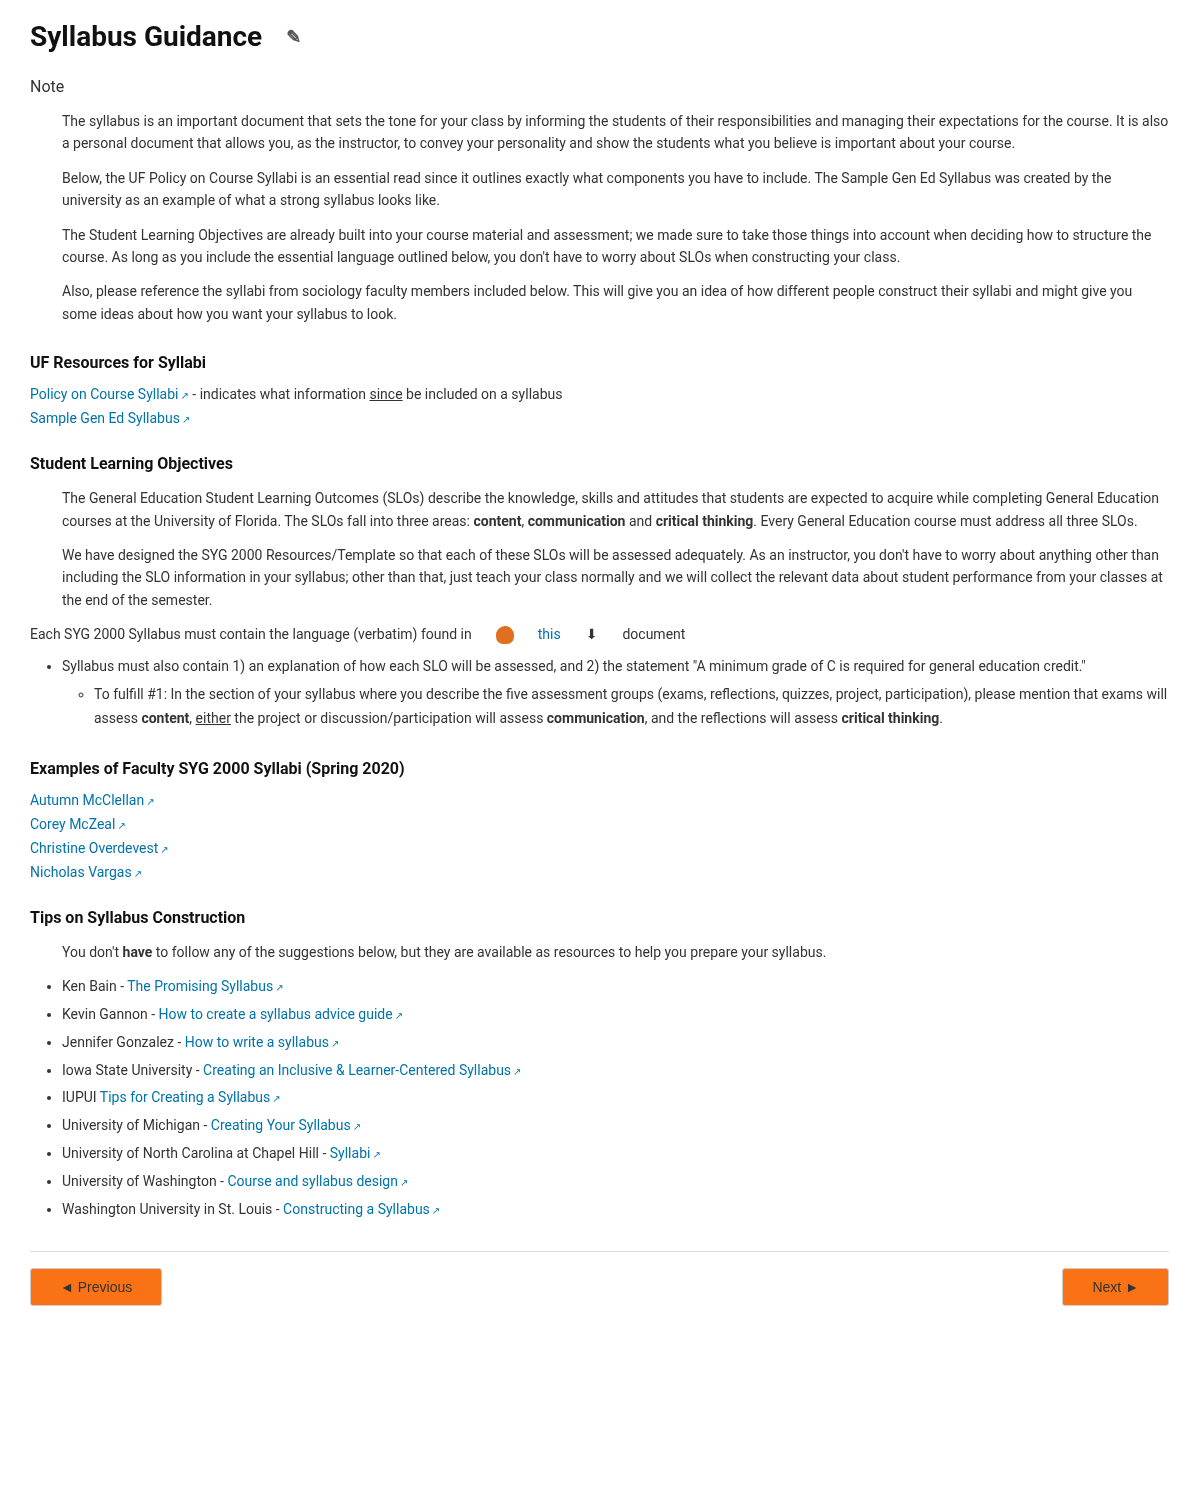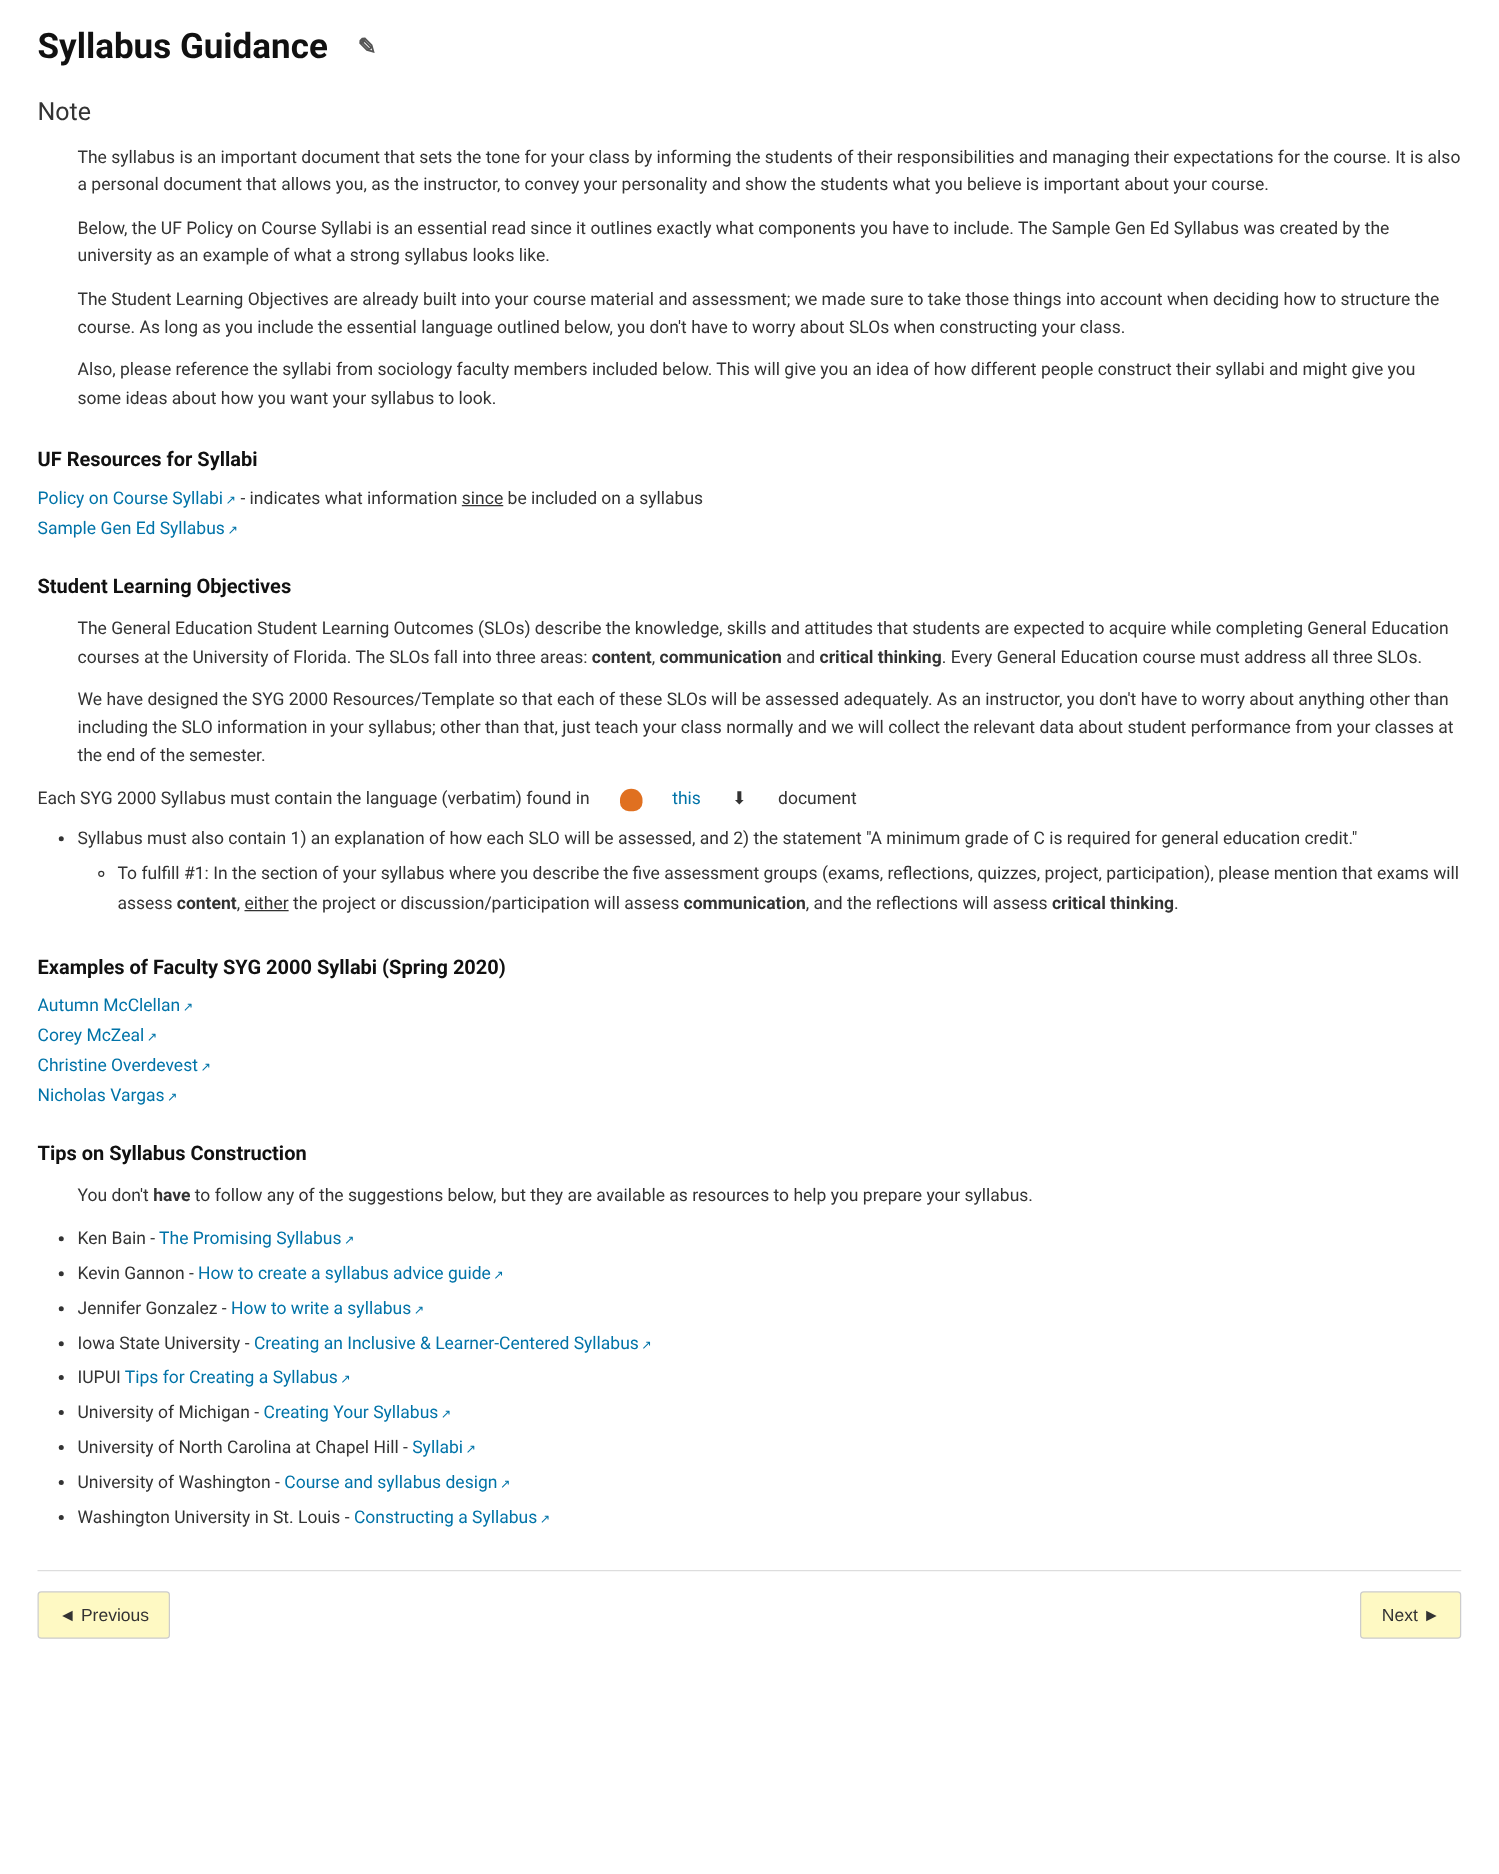--- a/index.html
+++ b/index.html
@@ -96,32 +96,32 @@
     .nav-footer {
       display: flex;
       justify-content: space-between;
       align-items: center;
       border-top: 1px solid #ddd;
       padding-top: 16px;
       margin-top: 30px;
     }
     .nav-button {
       border: 1px solid #ccc;
-      background: #fef9c3;
-      color: #333;
-      padding: 10px 16px;
+      background: #f97316;
+      color: #333;
+      padding: 10px 29px;
       font-size: 14px;
       cursor: pointer;
       border-radius: 3px;
     }
     strong {
       font-weight: bold;
     }
     .note-heading {
-      font-size: 20px;
+      font-size: 16px;
       font-weight: normal;
       color: #333;
       margin-bottom: 14px;
     }
   </style>
 </head>
 <body>
 
 <h1>
   <span>Syllabus Guidance</span>

